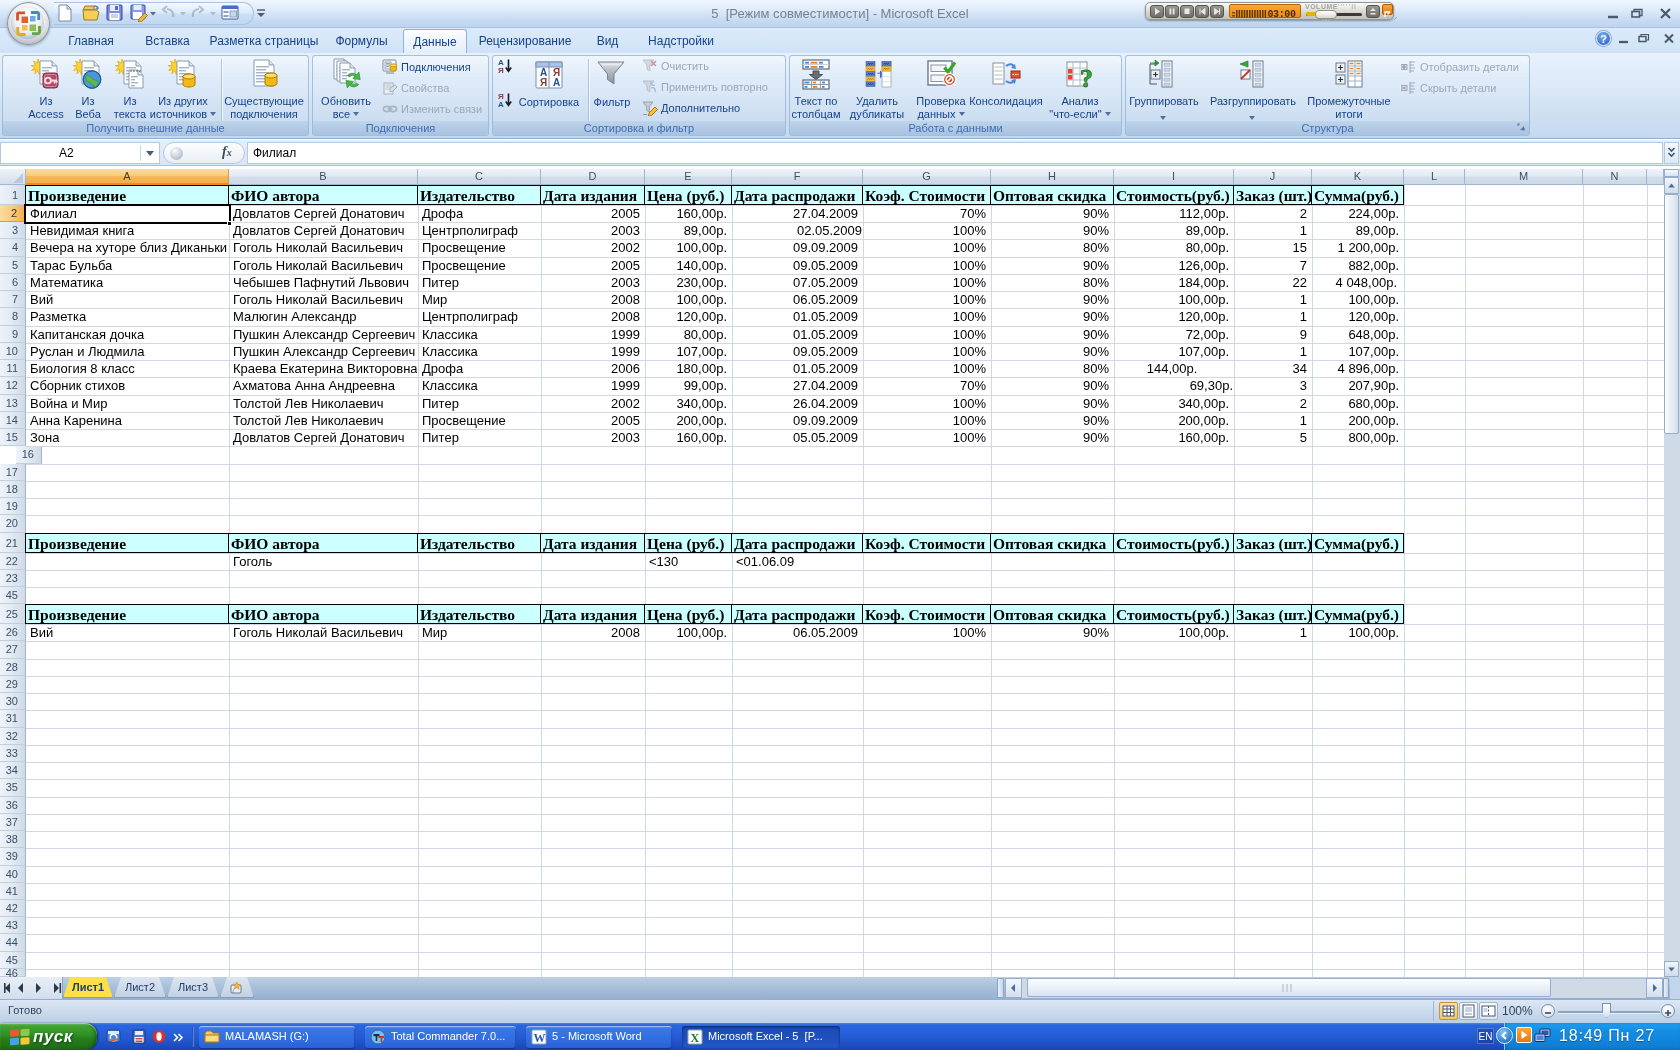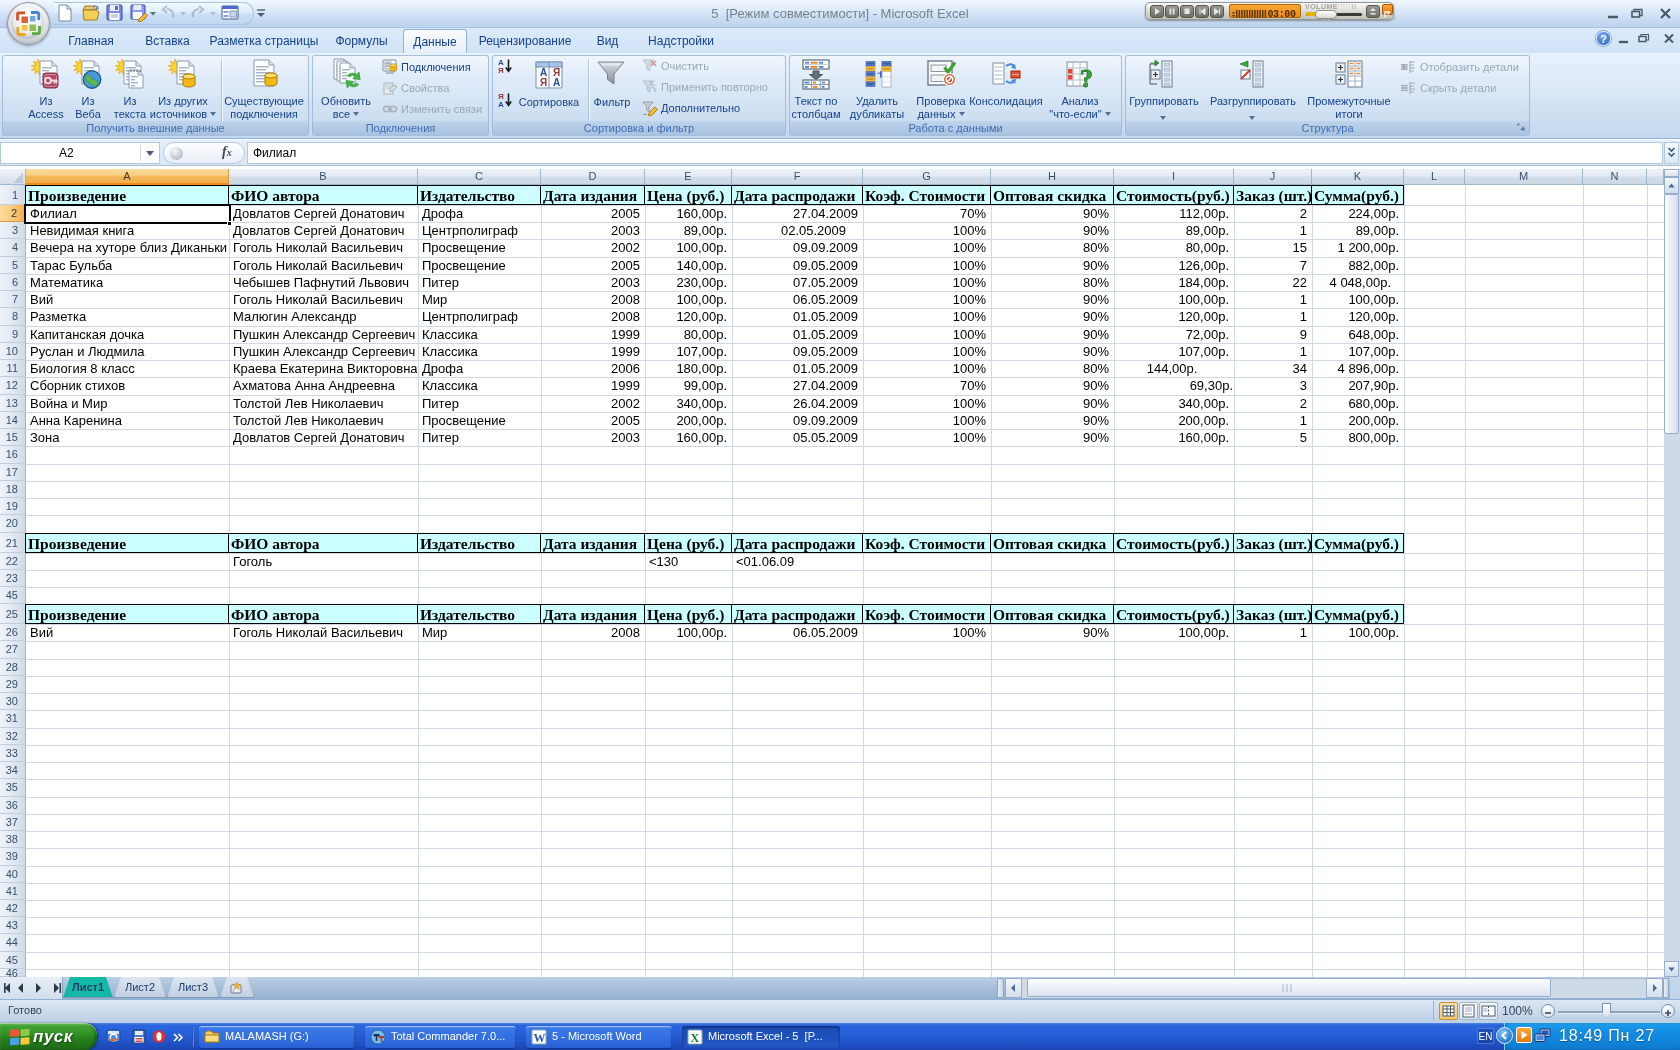--- a/index.html
+++ b/index.html
@@ -59,21 +59,21 @@
 .hline{background:#d0d7e5;height:1px}
 .cell{font-size:13px;color:#000;white-space:nowrap;overflow:hidden;line-height:17px}
 .hcell{background:#ccffff;border:1px solid #000;border-left:none;font-family:"Liberation Serif",serif;font-weight:bold;font-size:15.5px;color:#000;
  white-space:nowrap;overflow:hidden;padding-left:2px}
 
 #tabbar{left:0;top:977px;width:1680px;height:22px;background:linear-gradient(#bccfe6 0%,#a9c0da 45%,#96b0cf 100%)}
 .navbox{left:0;top:977px;width:63px;height:22px;background:linear-gradient(#e8eef6,#d2deec);border-right:1px solid #8aa6c4}
 .stab{top:977px;height:21px;font-size:11px;color:#1e3c6e;text-align:center;line-height:20px;
  background:linear-gradient(#dde6f1,#c2d0e2);border:1px solid #7f9cbd;border-top:none;
  clip-path:polygon(7px 0,calc(100% - 7px) 0,100% 100%,0 100%)}
-.stab.active{background:#14b8a6;font-weight:normal;z-index:4}
+.stab.active{background:#fde047;font-weight:normal;z-index:4}
 
 #statusbar{left:0;top:999px;width:1680px;height:24px;background:linear-gradient(#dbe7f5 0%,#cbdaec 50%,#bccfe5 100%);border-top:1px solid #8fb0d4;}
 
 #taskbar{left:0;top:1023px;width:1680px;height:27px;
  background:linear-gradient(#4e86ea 0%,#2a64d8 8%,#2965e0 15%,#245ad2 55%,#1e4cc0 85%,#1a45b2 100%)}
 .tbtn{top:1026px;height:22px;border-radius:3px;color:#fff;font-size:11px;line-height:21px;white-space:nowrap;overflow:hidden;
  background:linear-gradient(#5e96f2 0%,#3a78e8 12%,#2f6ade 70%,#2a61d4 100%);
  box-shadow:inset 0 1px 0 rgba(255,255,255,.45), inset -1px 0 1px rgba(0,0,30,.25), 0 1px 1px rgba(0,0,40,.3)}
 .tbtn.active{background:linear-gradient(#1c4cb4 0%,#1e50bc 50%,#2458c8 100%);box-shadow:inset 0 1px 3px rgba(0,0,40,.55)}
 .tbtn .ticon{position:absolute;left:5px;top:3px;width:16px;height:16px}
@@ -569,21 +569,21 @@
 <div class="gutter ab" style="left:0;top:273.95px;width:26px;height:17.24px;line-height:17px">6</div>
 <div class="gutter ab" style="left:0;top:291.19px;width:26px;height:17.24px;line-height:17px">7</div>
 <div class="gutter ab" style="left:0;top:308.42px;width:26px;height:17.24px;line-height:17px">8</div>
 <div class="gutter ab" style="left:0;top:325.66px;width:26px;height:17.24px;line-height:17px">9</div>
 <div class="gutter ab" style="left:0;top:342.90px;width:26px;height:17.24px;line-height:17px">10</div>
 <div class="gutter ab" style="left:0;top:360.13px;width:26px;height:17.24px;line-height:17px">11</div>
 <div class="gutter ab" style="left:0;top:377.37px;width:26px;height:17.24px;line-height:17px">12</div>
 <div class="gutter ab" style="left:0;top:394.61px;width:26px;height:17.24px;line-height:17px">13</div>
 <div class="gutter ab" style="left:0;top:411.84px;width:26px;height:17.24px;line-height:17px">14</div>
 <div class="gutter ab" style="left:0;top:429.08px;width:26px;height:17.24px;line-height:17px">15</div>
-<div class="gutter ab" style="left:0;top:446.32px;width:26px;height:17.24px;line-height:17px">16</div>
+<div class="gutter ab" style="left:16px;top:446.32px;width:26px;height:17.24px;line-height:17px">16</div>
 <div class="gutter ab" style="left:0;top:463.56px;width:26px;height:17.24px;line-height:17px">17</div>
 <div class="gutter ab" style="left:0;top:480.79px;width:26px;height:17.24px;line-height:17px">18</div>
 <div class="gutter ab" style="left:0;top:498.03px;width:26px;height:17.24px;line-height:17px">19</div>
 <div class="gutter ab" style="left:0;top:515.27px;width:26px;height:17.24px;line-height:17px">20</div>
 <div class="gutter ab" style="left:0;top:532.50px;width:26px;height:20.00px;line-height:20px">21</div>
 <div class="gutter ab" style="left:0;top:552.50px;width:26px;height:17.24px;line-height:17px">22</div>
 <div class="gutter ab" style="left:0;top:569.74px;width:26px;height:17.24px;line-height:17px">23</div>
 <div class="gutter ab" style="left:0;top:586.98px;width:26px;height:17.24px;line-height:17px">45</div>
 <div class="gutter ab" style="left:0;top:604.21px;width:26px;height:20.00px;line-height:20px">25</div>
 <div class="gutter ab" style="left:0;top:624.21px;width:26px;height:17.24px;line-height:17px">26</div>
@@ -709,21 +709,21 @@
 <div class="cell ab" style="left:864px;top:205.00px;width:126px;height:17px;padding-right:4px;text-align:right">70%</div>
 <div class="cell ab" style="left:992px;top:205.00px;width:121px;height:17px;padding-right:4px;text-align:right">90%</div>
 <div class="cell ab" style="left:1115px;top:205.00px;width:118px;height:17px;padding-right:4px;text-align:right">112,00р.</div>
 <div class="cell ab" style="left:1235px;top:205.00px;width:76px;height:17px;padding-right:4px;text-align:right">2</div>
 <div class="cell ab" style="left:1313px;top:205.00px;width:90px;height:17px;padding-right:4px;text-align:right">224,00р.</div>
 <div class="cell ab" style="left:27px;top:222.24px;width:201px;height:17px;padding-left:3px">Невидимая книга</div>
 <div class="cell ab" style="left:230px;top:222.24px;width:187px;height:17px;padding-left:3px">Довлатов Сергей Донатович</div>
 <div class="cell ab" style="left:419px;top:222.24px;width:121px;height:17px;padding-left:3px">Центрполиграф</div>
 <div class="cell ab" style="left:542px;top:222.24px;width:102px;height:17px;padding-right:4px;text-align:right">2003</div>
 <div class="cell ab" style="left:646px;top:222.24px;width:85px;height:17px;padding-right:4px;text-align:right">89,00р.</div>
-<div class="cell ab" style="left:733px;top:222.24px;width:129px;height:17px;padding-right:16px;text-align:right">02.05.2009</div>
+<div class="cell ab" style="left:733px;top:222.24px;width:129px;height:17px;padding-right:0;text-align:right">02.05.2009</div>
 <div class="cell ab" style="left:864px;top:222.24px;width:126px;height:17px;padding-right:4px;text-align:right">100%</div>
 <div class="cell ab" style="left:992px;top:222.24px;width:121px;height:17px;padding-right:4px;text-align:right">90%</div>
 <div class="cell ab" style="left:1115px;top:222.24px;width:118px;height:17px;padding-right:4px;text-align:right">89,00р.</div>
 <div class="cell ab" style="left:1235px;top:222.24px;width:76px;height:17px;padding-right:4px;text-align:right">1</div>
 <div class="cell ab" style="left:1313px;top:222.24px;width:90px;height:17px;padding-right:4px;text-align:right">89,00р.</div>
 <div class="cell ab" style="left:27px;top:239.47px;width:201px;height:17px;padding-left:3px">Вечера на хуторе близ Диканьки</div>
 <div class="cell ab" style="left:230px;top:239.47px;width:187px;height:17px;padding-left:3px">Гоголь Николай Васильевич</div>
 <div class="cell ab" style="left:419px;top:239.47px;width:121px;height:17px;padding-left:3px">Просвещение</div>
 <div class="cell ab" style="left:542px;top:239.47px;width:102px;height:17px;padding-right:4px;text-align:right">2002</div>
 <div class="cell ab" style="left:646px;top:239.47px;width:85px;height:17px;padding-right:4px;text-align:right">100,00р.</div>
@@ -747,21 +747,21 @@
 <div class="cell ab" style="left:27px;top:273.95px;width:201px;height:17px;padding-left:3px">Математика</div>
 <div class="cell ab" style="left:230px;top:273.95px;width:187px;height:17px;padding-left:3px">Чебышев Пафнутий Львович</div>
 <div class="cell ab" style="left:419px;top:273.95px;width:121px;height:17px;padding-left:3px">Питер</div>
 <div class="cell ab" style="left:542px;top:273.95px;width:102px;height:17px;padding-right:4px;text-align:right">2003</div>
 <div class="cell ab" style="left:646px;top:273.95px;width:85px;height:17px;padding-right:4px;text-align:right">230,00р.</div>
 <div class="cell ab" style="left:733px;top:273.95px;width:129px;height:17px;padding-right:4px;text-align:right">07.05.2009</div>
 <div class="cell ab" style="left:864px;top:273.95px;width:126px;height:17px;padding-right:4px;text-align:right">100%</div>
 <div class="cell ab" style="left:992px;top:273.95px;width:121px;height:17px;padding-right:4px;text-align:right">80%</div>
 <div class="cell ab" style="left:1115px;top:273.95px;width:118px;height:17px;padding-right:4px;text-align:right">184,00р.</div>
 <div class="cell ab" style="left:1235px;top:273.95px;width:76px;height:17px;padding-right:4px;text-align:right">22</div>
-<div class="cell ab" style="left:1313px;top:273.95px;width:90px;height:17px;padding-right:12px;text-align:right">4 048,00р.</div>
+<div class="cell ab" style="left:1313px;top:273.95px;width:90px;height:17px;padding-right:6px;text-align:right">4 048,00р.</div>
 <div class="cell ab" style="left:27px;top:291.19px;width:201px;height:17px;padding-left:3px">Вий</div>
 <div class="cell ab" style="left:230px;top:291.19px;width:187px;height:17px;padding-left:3px">Гоголь Николай Васильевич</div>
 <div class="cell ab" style="left:419px;top:291.19px;width:121px;height:17px;padding-left:3px">Мир</div>
 <div class="cell ab" style="left:542px;top:291.19px;width:102px;height:17px;padding-right:4px;text-align:right">2008</div>
 <div class="cell ab" style="left:646px;top:291.19px;width:85px;height:17px;padding-right:4px;text-align:right">100,00р.</div>
 <div class="cell ab" style="left:733px;top:291.19px;width:129px;height:17px;padding-right:4px;text-align:right">06.05.2009</div>
 <div class="cell ab" style="left:864px;top:291.19px;width:126px;height:17px;padding-right:4px;text-align:right">100%</div>
 <div class="cell ab" style="left:992px;top:291.19px;width:121px;height:17px;padding-right:4px;text-align:right">90%</div>
 <div class="cell ab" style="left:1115px;top:291.19px;width:118px;height:17px;padding-right:4px;text-align:right">100,00р.</div>
 <div class="cell ab" style="left:1235px;top:291.19px;width:76px;height:17px;padding-right:4px;text-align:right">1</div>

